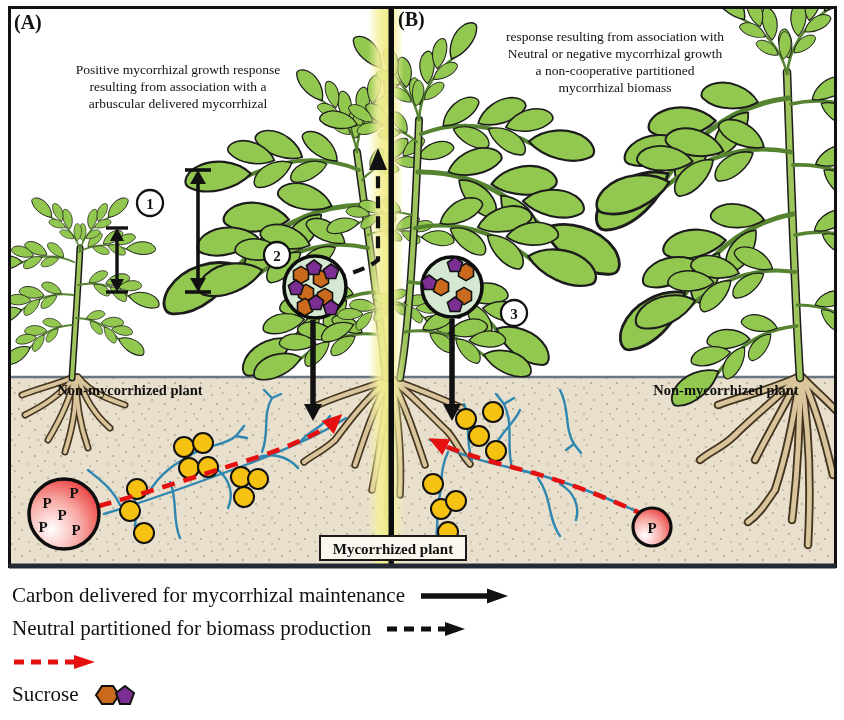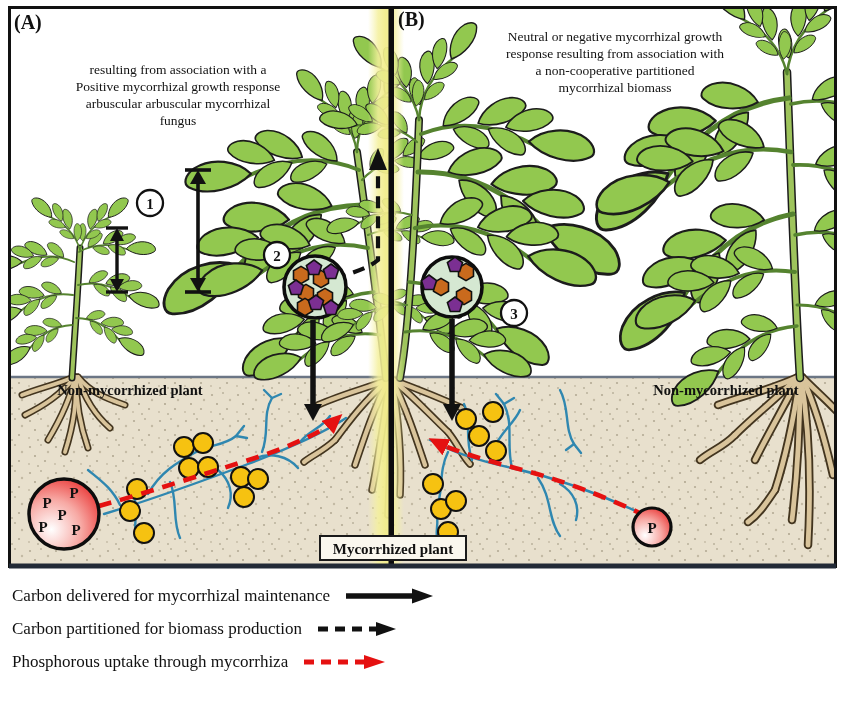--- a/index.html
+++ b/index.html
@@ -4,21 +4,21 @@
 <style>
   html,body{margin:0;padding:0;background:#ffffff;}
   #stage{position:relative;width:844px;height:720px;background:#ffffff;
          font-family:"Liberation Serif", serif; color:#111;}
   svg{display:block;}
   .abs{position:absolute;}
   .panel-label{font-size:20px;font-weight:bold;}
   .desc{font-size:13.5px;line-height:17px;text-align:center;}
   .desc b{font-weight:normal;}
   #legend{position:absolute;left:12px;top:579px;width:560px;}
-  .legend-row{display:flex;align-items:center;gap:14px;height:33px;font-size:17px;}
+  .legend-row{display:flex;align-items:center;gap:14px;height:33px;font-size:21px;}
   .legend-row .lbl{white-space:nowrap;}
   .stalk{fill:none;stroke:#55832f;stroke-width:3.2;stroke-linecap:round;}
   .leaf{fill:#92c84f;stroke:#1c1c1c;stroke-width:1.6;stroke-linejoin:round;}
   .rootDark{fill:none;stroke:#43351f;stroke-linecap:round;}
   .rootTan{fill:none;stroke:#d9c49b;stroke-linecap:round;}
   .hypha{fill:none;stroke:#2f87b0;stroke-width:2.4;stroke-linecap:round;}
   .vesicle{fill:#f6c211;stroke:#111;stroke-width:2;}
   .redpath{fill:none;stroke:#e51111;stroke-width:4.6;stroke-dasharray:13 9;}
   .soilText{font-family:"Liberation Serif",serif;font-weight:bold;font-size:14.5px;fill:#111;}
   .numText{font-family:"Liberation Serif",serif;font-weight:bold;font-size:15px;fill:#111;}
@@ -368,49 +368,54 @@
     </g>
 
     <rect x="9.5" y="7.5" width="826" height="559" fill="none" stroke="#111" stroke-width="3"></rect>
     <line x1="9" y1="566" x2="836" y2="566" stroke="#222a36" stroke-width="5"></line>
   </svg>
 
   <div class="abs panel-label" style="left:14px;top:11px">(A)</div>
   <div class="abs panel-label" style="left:398px;top:8px">(B)</div>
 
   <div class="abs desc" style="left:53px;top:61px;width:250px">
+    <div><span>Positive mycorrhizal growth response</span></div>
     <div><span>resulting from association with a</span></div>
-    <div><span>Positive mycorrhizal growth response</span></div>
-    <div><b>arbuscular</b><span> arbuscular mycorrhizal</span></div>
-    <div><span>fungus</span></div>
+    <div><b>arbuscular</b><span> delivered mycorrhizal</span></div>
   </div>
   <div class="abs desc" style="left:475px;top:28px;width:280px">
+    <div><span>response resulting from association with</span></div>
     <div><span>Neutral or negative mycorrhizal growth</span></div>
-    <div><span>response resulting from association with</span></div>
     <div><span>a </span><b>non-cooperative</b><span> partitioned</span></div>
     <div><span>mycorrhizal biomass</span></div>
   </div>
 
   <div id="legend">
     <div class="legend-row">
       <span class="lbl">Carbon delivered for mycorrhizal maintenance</span>
       <svg width="92" height="18">
         <line x1="2" y1="9" x2="70" y2="9" stroke="#111" stroke-width="5.5"></line>
         <polygon points="68,1.5 89,9 68,16.5" fill="#111"></polygon>
       </svg>
     </div>
     <div class="legend-row">
-      <span class="lbl">Carbon partitioned for biomass production</span>
+      <span class="lbl">Neutral partitioned for biomass production</span>
       <svg width="84" height="18">
         <line x1="2" y1="9" x2="62" y2="9" stroke="#111" stroke-width="5" stroke-dasharray="10 7"></line>
         <polygon points="60,2 80,9 60,16" fill="#111"></polygon>
       </svg>
     </div>
     <div class="legend-row">
-      <span class="lbl">Phosphorous uptake through mycorrhiza</span>
       <svg width="86" height="18">
         <line x1="2" y1="9" x2="64" y2="9" stroke="#e51111" stroke-width="5" stroke-dasharray="10 7"></line>
         <polygon points="62,2 83,9 62,16" fill="#e51111"></polygon>
       </svg>
     </div>
+    <div class="legend-row">
+      <span class="lbl">Sucrose</span>
+      <svg width="46" height="28">
+        <polygon points="3,14 9,5 20,5 26,14 20,23 9,23" fill="#c96a1d" stroke="#111" stroke-width="2"></polygon>
+        <polygon points="32,5 41,12 37,23 27,23 23,12" fill="#7b2f92" stroke="#111" stroke-width="2"></polygon>
+      </svg>
+    </div>
   </div>
 
 </div>
 
 </body></html>

